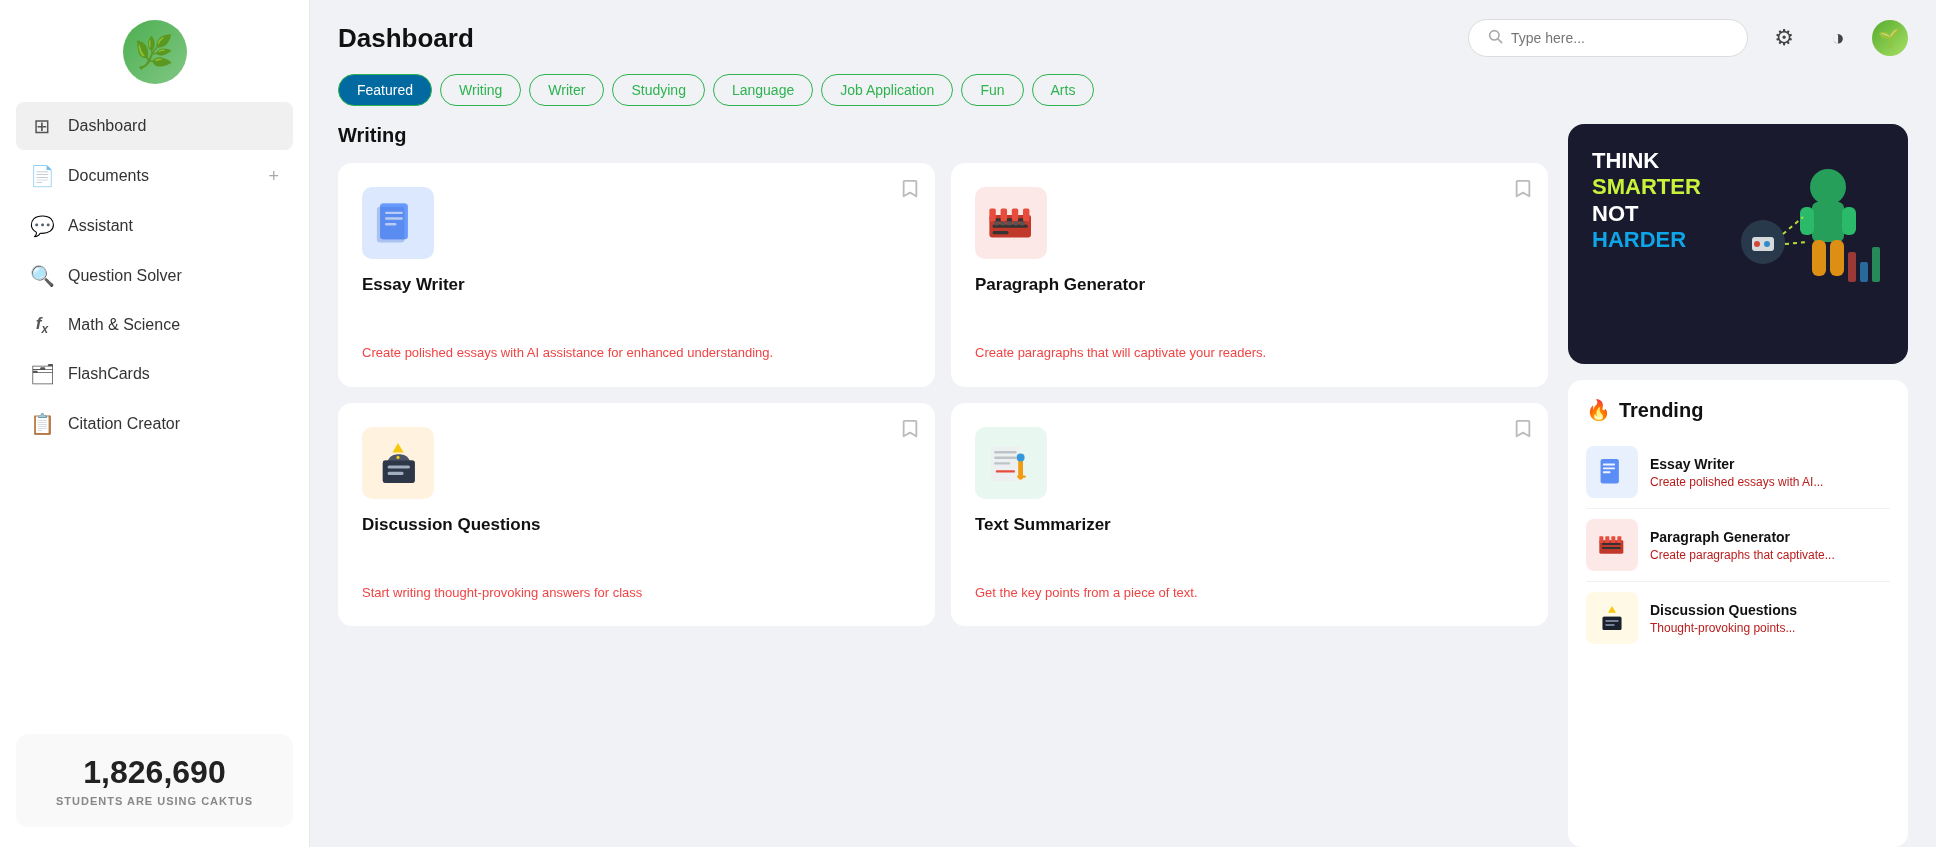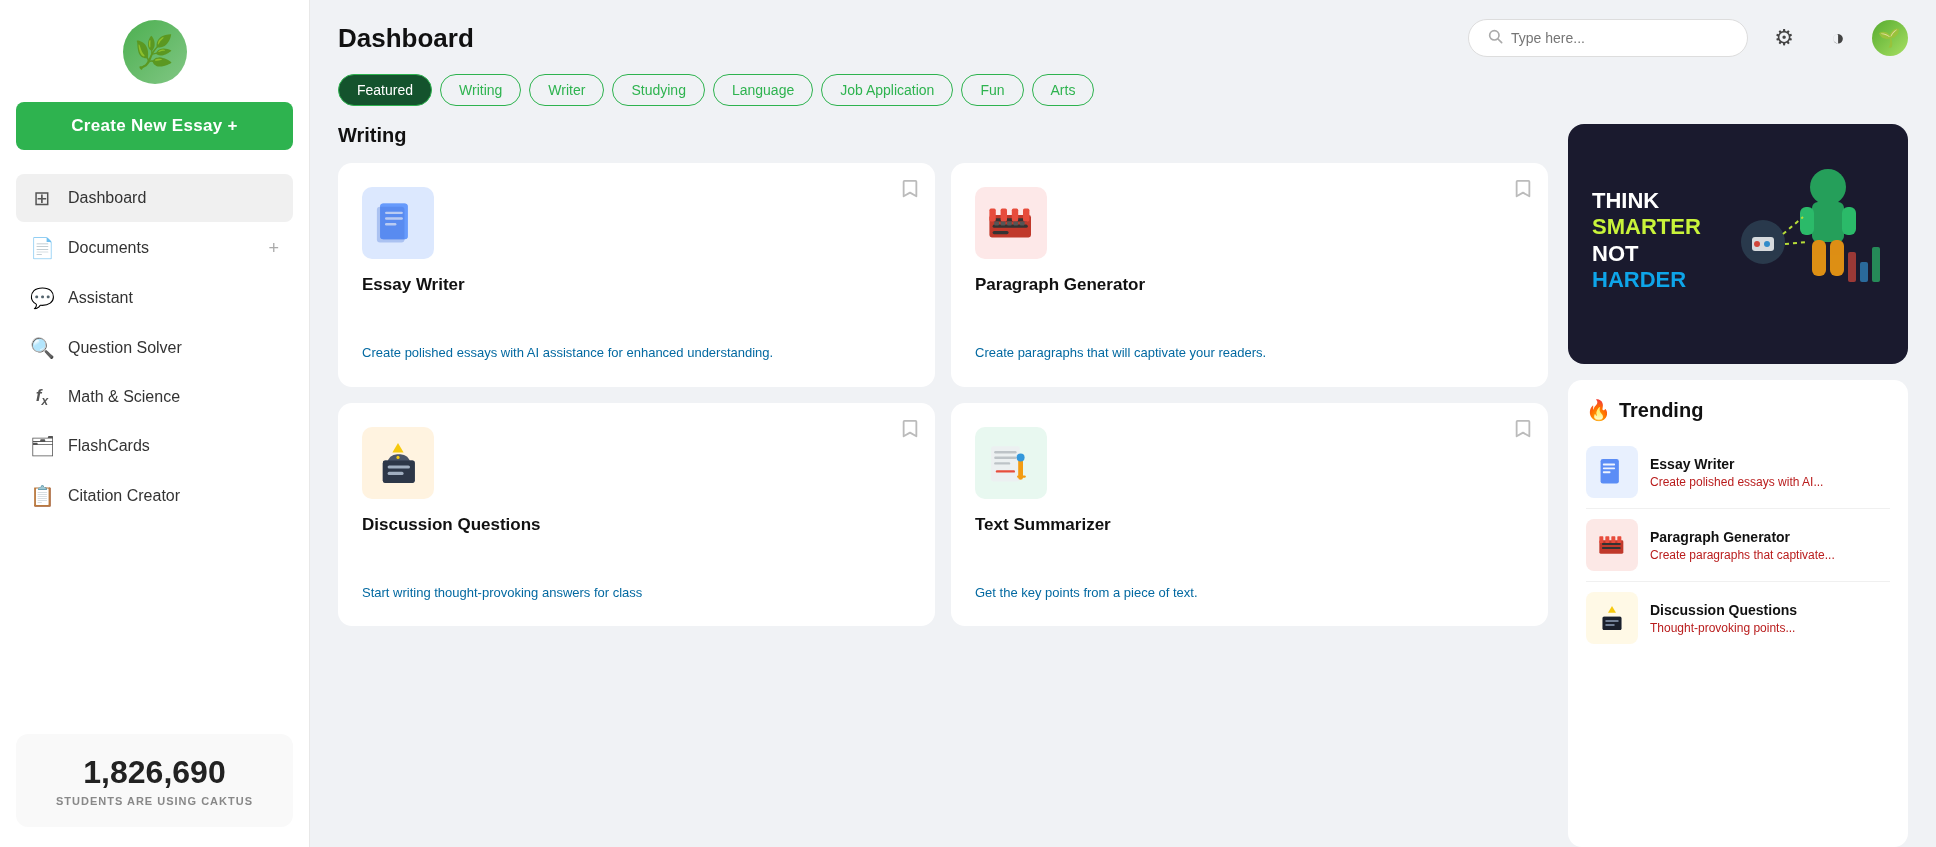--- a/index.html
+++ b/index.html
@@ -116,21 +116,21 @@
       border: 1.5px solid #2eb34f;
       border-radius: 50px;
       padding: 7px 18px;
       font-size: 14px; font-weight: 500;
       cursor: pointer;
       background: transparent;
       color: #2eb34f;
       transition: all 0.15s;
     }
     .filter-tag.active {
-      background: #14532d;
+      background: #0369a1;
       color: #fff;
     }
 
     
     #content-area {
       flex: 1;
       display: flex;
       overflow: hidden;
       padding: 18px 28px 0;
       gap: 20px;
@@ -157,21 +157,21 @@
       min-height: 200px;
       transition: box-shadow 0.15s;
     }
     .bookmark-btn {
       position: absolute; top: 16px; right: 16px;
       background: transparent; border: none;
       cursor: pointer; font-size: 18px; color: #bbb;
     }
     .card-icon { margin-bottom: 16px; }
     .card-title { font-size: 17px; font-weight: 700; color: #111; margin-bottom: 8px; }
-    .card-desc { font-size: 13px; color: #0369a1; line-height: 1.5; margin-top: 48px; }
+    .card-desc { font-size: 13px; color: #ef4444; line-height: 1.5; margin-top: 48px; }
 
     
     .icon-essay {
       width: 72px; height: 72px;
       background: #e8f0fe;
       border-radius: 10px;
       display: flex; align-items: center; justify-content: center;
       font-size: 36px;
       position: relative;
     }
@@ -210,21 +210,21 @@
       padding: 0;
       overflow: hidden;
       height: 240px;
       display: flex; align-items: center; justify-content: center;
       position: relative;
     }
     .promo-text {
       position: absolute; left: 24px; top: 24px;
       z-index: 2;
     }
-    .promo-think { color: #fff; font-size: 22px; font-weight: 800; line-height: 1.2; margin-top: 40px; }
+    .promo-think { color: #fff; font-size: 22px; font-weight: 800; line-height: 1.2; }
     .promo-smarter { color: #c9f33a; font-size: 22px; font-weight: 800; line-height: 1.2; }
     .promo-not { color: #fff; font-size: 22px; font-weight: 800; line-height: 1.2; }
     .promo-harder { color: #0ea5e9; font-size: 22px; font-weight: 800; line-height: 1.2; }
 
     
     #trending-section {
       background: #fff;
       border-radius: 14px;
       padding: 18px;
       flex: 1;
@@ -260,21 +260,20 @@
     #cards-area::-webkit-scrollbar-thumb, #right-panel::-webkit-scrollbar-thumb { background: #ddd; border-radius: 4px; }
   </style>
 </head>
 <body>
 
 <nav id="sidebar">
   <div id="sidebar-logo">
     <div class="logo-plant">🌿</div>
   </div>
 
-  <button id="create-btn">Create New Essay +</button>
 
   <div class="nav-items">
     <div class="nav-item active">
       <span class="nav-icon">⊞</span>
       <span class="nav-label">Dashboard</span>
     </div>
     <div class="nav-item">
       <span class="nav-icon">📄</span>
       <span class="nav-label">Documents</span>
       <span class="nav-plus">+</span>

